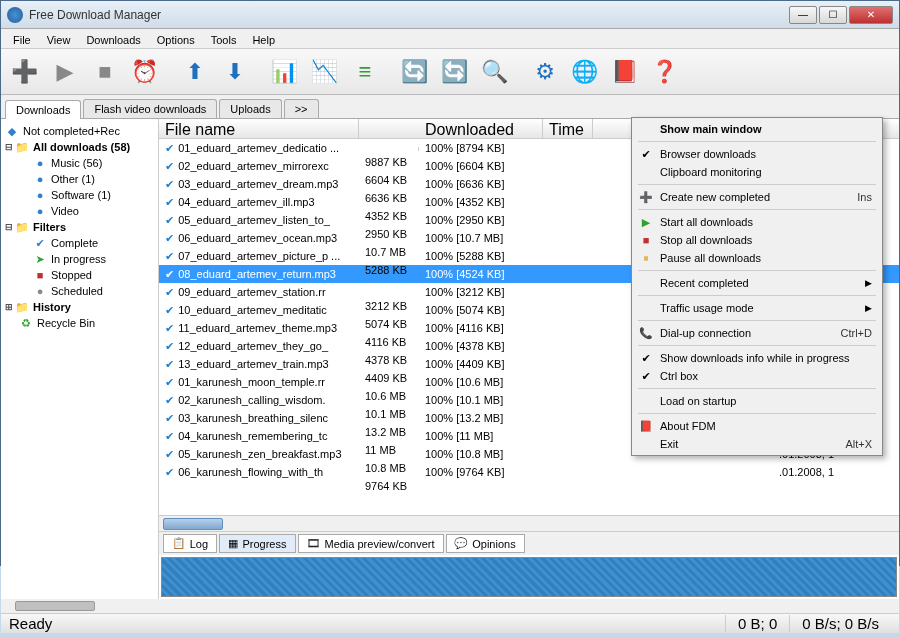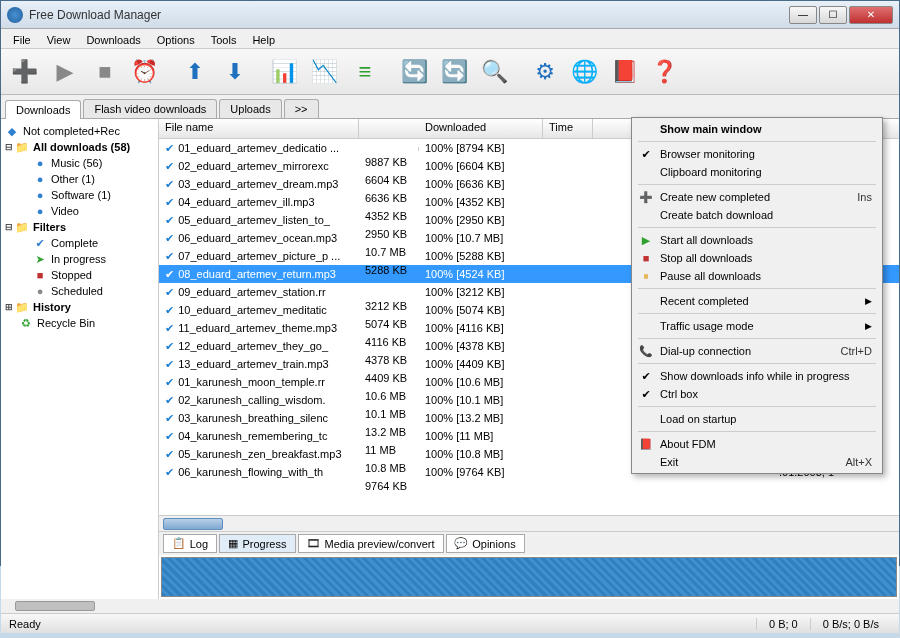--- a/index.html
+++ b/index.html
@@ -22,39 +22,39 @@
 .main-area { display: flex; height: 480px; background: #fff; }
 .sidebar { width: 158px; border-right: 1px solid #ccc; padding: 4px; overflow: hidden; background: #fff; }
 .tree-item { display: flex; align-items: center; padding: 1px 0; cursor: pointer; white-space: nowrap; }
 .tree-item.bold { font-weight: bold; }
 .tree-indent-1 { padding-left: 14px; }
 .tree-indent-2 { padding-left: 28px; }
 .tree-icon { width: 14px; height: 14px; margin-right: 4px; display: inline-flex; align-items: center; justify-content: center; font-size: 11px; }
 .expander { width: 10px; font-size: 9px; color: #555; }
 .list-area { flex: 1; display: flex; flex-direction: column; overflow: hidden; position: relative; }
 .list-header { display: flex; height: 20px; background: linear-gradient(#fff, #e6e6e6); border-bottom: 1px solid #ccc; }
-.list-header .col { border-right: 1px solid #ccc; padding: 2px 6px; font-size: 11px; overflow: hidden; white-space: nowrap; }
+.list-header .col { border-right: 1px solid #ccc; padding: 2px 6px; font-size: 16px; overflow: hidden; white-space: nowrap; }
 .list-body { flex: 1; overflow-y: auto; overflow-x: hidden; }
 .row { display: flex; height: 18px; align-items: center; cursor: pointer; }
 .row.selected { background: #3399ff; color: #fff; }
 .row .cell { padding: 0 6px; overflow: hidden; white-space: nowrap; text-overflow: ellipsis; font-size: 11px; display: flex; align-items: center; }
 .checkmark { color: #2080d0; margin-right: 4px; font-size: 11px; }
 .row.selected .checkmark { color: #fff; }
 .col-file { width: 200px; }
 .col-size { width: 60px; margin-top: 28px; }
 .col-dl { width: 124px; }
 .col-time { width: 50px; }
 .col-added { width: 90px; }
 .list-hscroll { height: 16px; background: #f0f0f0; border-top: 1px solid #ccc; display: flex; align-items: center; }
 .hscroll-thumb { width: 60px; height: 12px; background: linear-gradient(#b8d0e8, #80a8d0); border: 1px solid #6090c0; margin-left: 4px; border-radius: 2px; }
 .bottom-tabs { height: 24px; display: flex; align-items: center; background: #f0f0f0; border-top: 1px solid #ccc; padding: 0 4px; gap: 2px; }
 .btm-tab { padding: 2px 8px; border: 1px solid #aaa; background: #fff; cursor: pointer; display: flex; align-items: center; gap: 4px; font-size: 11px; }
 .btm-tab.active { background: #e0ecf8; }
 .progress-grid { height: 40px; background: repeating-linear-gradient(45deg, #3080c0, #3080c0 3px, #4090d0 3px, #4090d0 6px); margin: 2px; border: 1px solid #888; }
-.status-bar { height: 20px; background: linear-gradient(#f8f8f8, #e0e0e0); display: flex; align-items: center; padding: 0 8px; border-top: 1px solid #ccc; font-size: 11px; }
+.status-bar { height: 20px; background: linear-gradient(#f8f8f8, #e0e0e0); display: flex; align-items: center; padding: 0 8px; border-top: 1px solid #ccc; font-size: 15px; }
 .status-cell { padding: 0 12px; border-left: 1px solid #ccc; }
 .context-menu { position: absolute; top: 116px; right: 16px; width: 252px; background: #f0f0f0; border: 1px solid #888; box-shadow: 3px 3px 6px rgba(0,0,0,0.3); z-index: 100; padding: 2px; }
 .ctx-item { display: flex; align-items: center; padding: 3px 8px 3px 26px; cursor: pointer; position: relative; font-size: 11px; }
 .ctx-item.bold { font-weight: bold; }
 .ctx-icon { position: absolute; left: 4px; width: 16px; text-align: center; font-size: 11px; }
 .ctx-shortcut { margin-left: auto; padding-left: 20px; color: #333; }
 .ctx-sep { height: 1px; background: #ccc; margin: 3px 4px; }
 .ctx-arrow { margin-left: auto; font-size: 9px; }
 .folder-icon { color: #e8b040; }
 .blue-dot { color: #3080d0; }
@@ -433,34 +433,31 @@
     <div class="status-cell">0 B/s; 0 B/s</div>
   </div>
 
   <div class="context-menu">
     <div class="ctx-item bold">
         <span>Show main window</span>
       </div>
     <div class="ctx-sep"></div>
     <div class="ctx-item">
         <span class="ctx-icon">✔</span>
-        <span>Browser monitoring</span>
+        <span>Browser downloads</span>
       </div>
     <div class="ctx-item">
         <span>Clipboard monitoring</span>
       </div>
     <div class="ctx-sep"></div>
     <div class="ctx-item">
         <span class="ctx-icon" style="color:#2070c0">➕</span>
         <span>Create new completed</span>
         <span class="ctx-shortcut">Ins</span>
       </div>
-    <div class="ctx-item">
-        <span>Create batch download</span>
-      </div>
     <div class="ctx-sep"></div>
     <div class="ctx-item">
         <span class="ctx-icon" style="color:#30a030">▶</span>
         <span>Start all downloads</span>
       </div>
     <div class="ctx-item">
         <span class="ctx-icon" style="color:#c03030">■</span>
         <span>Stop all downloads</span>
       </div>
     <div class="ctx-item">

